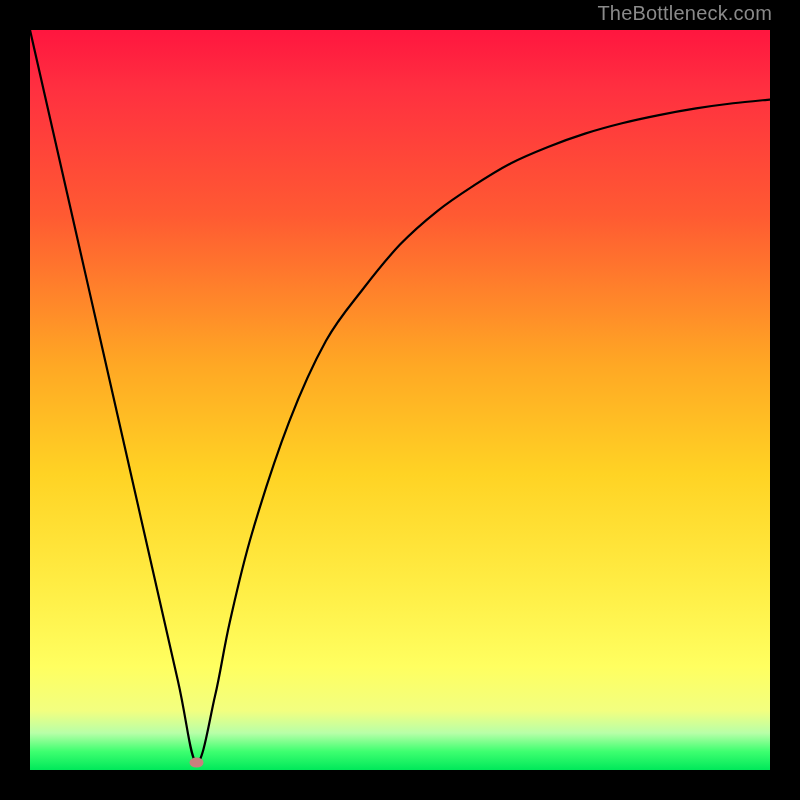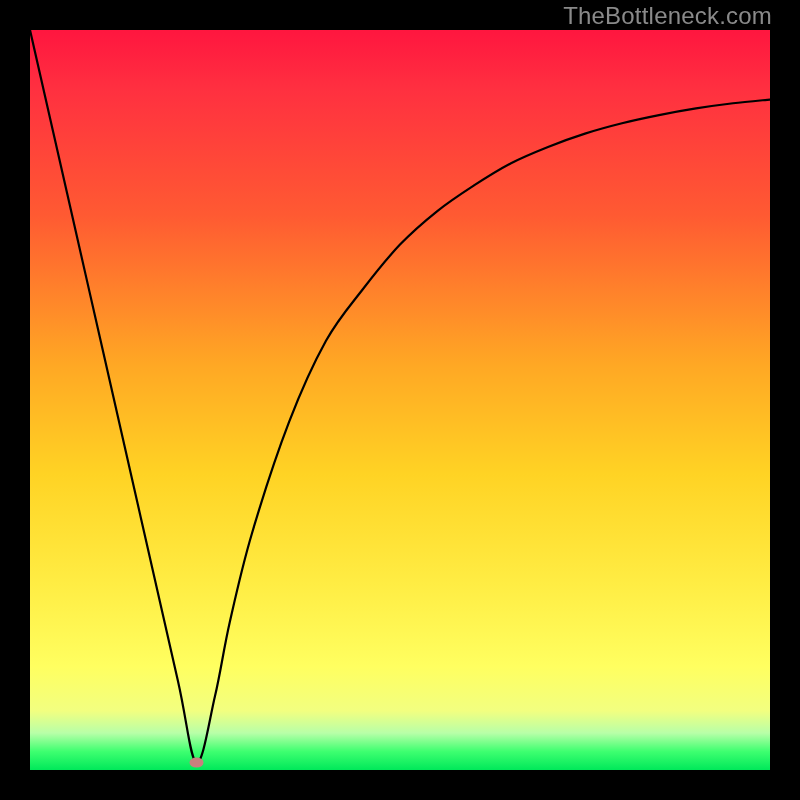--- a/index.html
+++ b/index.html
@@ -60,21 +60,21 @@
   }
   .minimum-dot {
     fill: #c97f7e;
     stroke: none;
   }
   .watermark {
     position: absolute;
     top: 2px;
     right: 28px;
     color: #8a8a8a;
-    font-size: 24px;
+    font-size: 20px;
     letter-spacing: 0.2px;
     user-select: none;
     text-align: right;
   }
 </style>
 </head>
 <body>
 
 <div class="frame">
 

